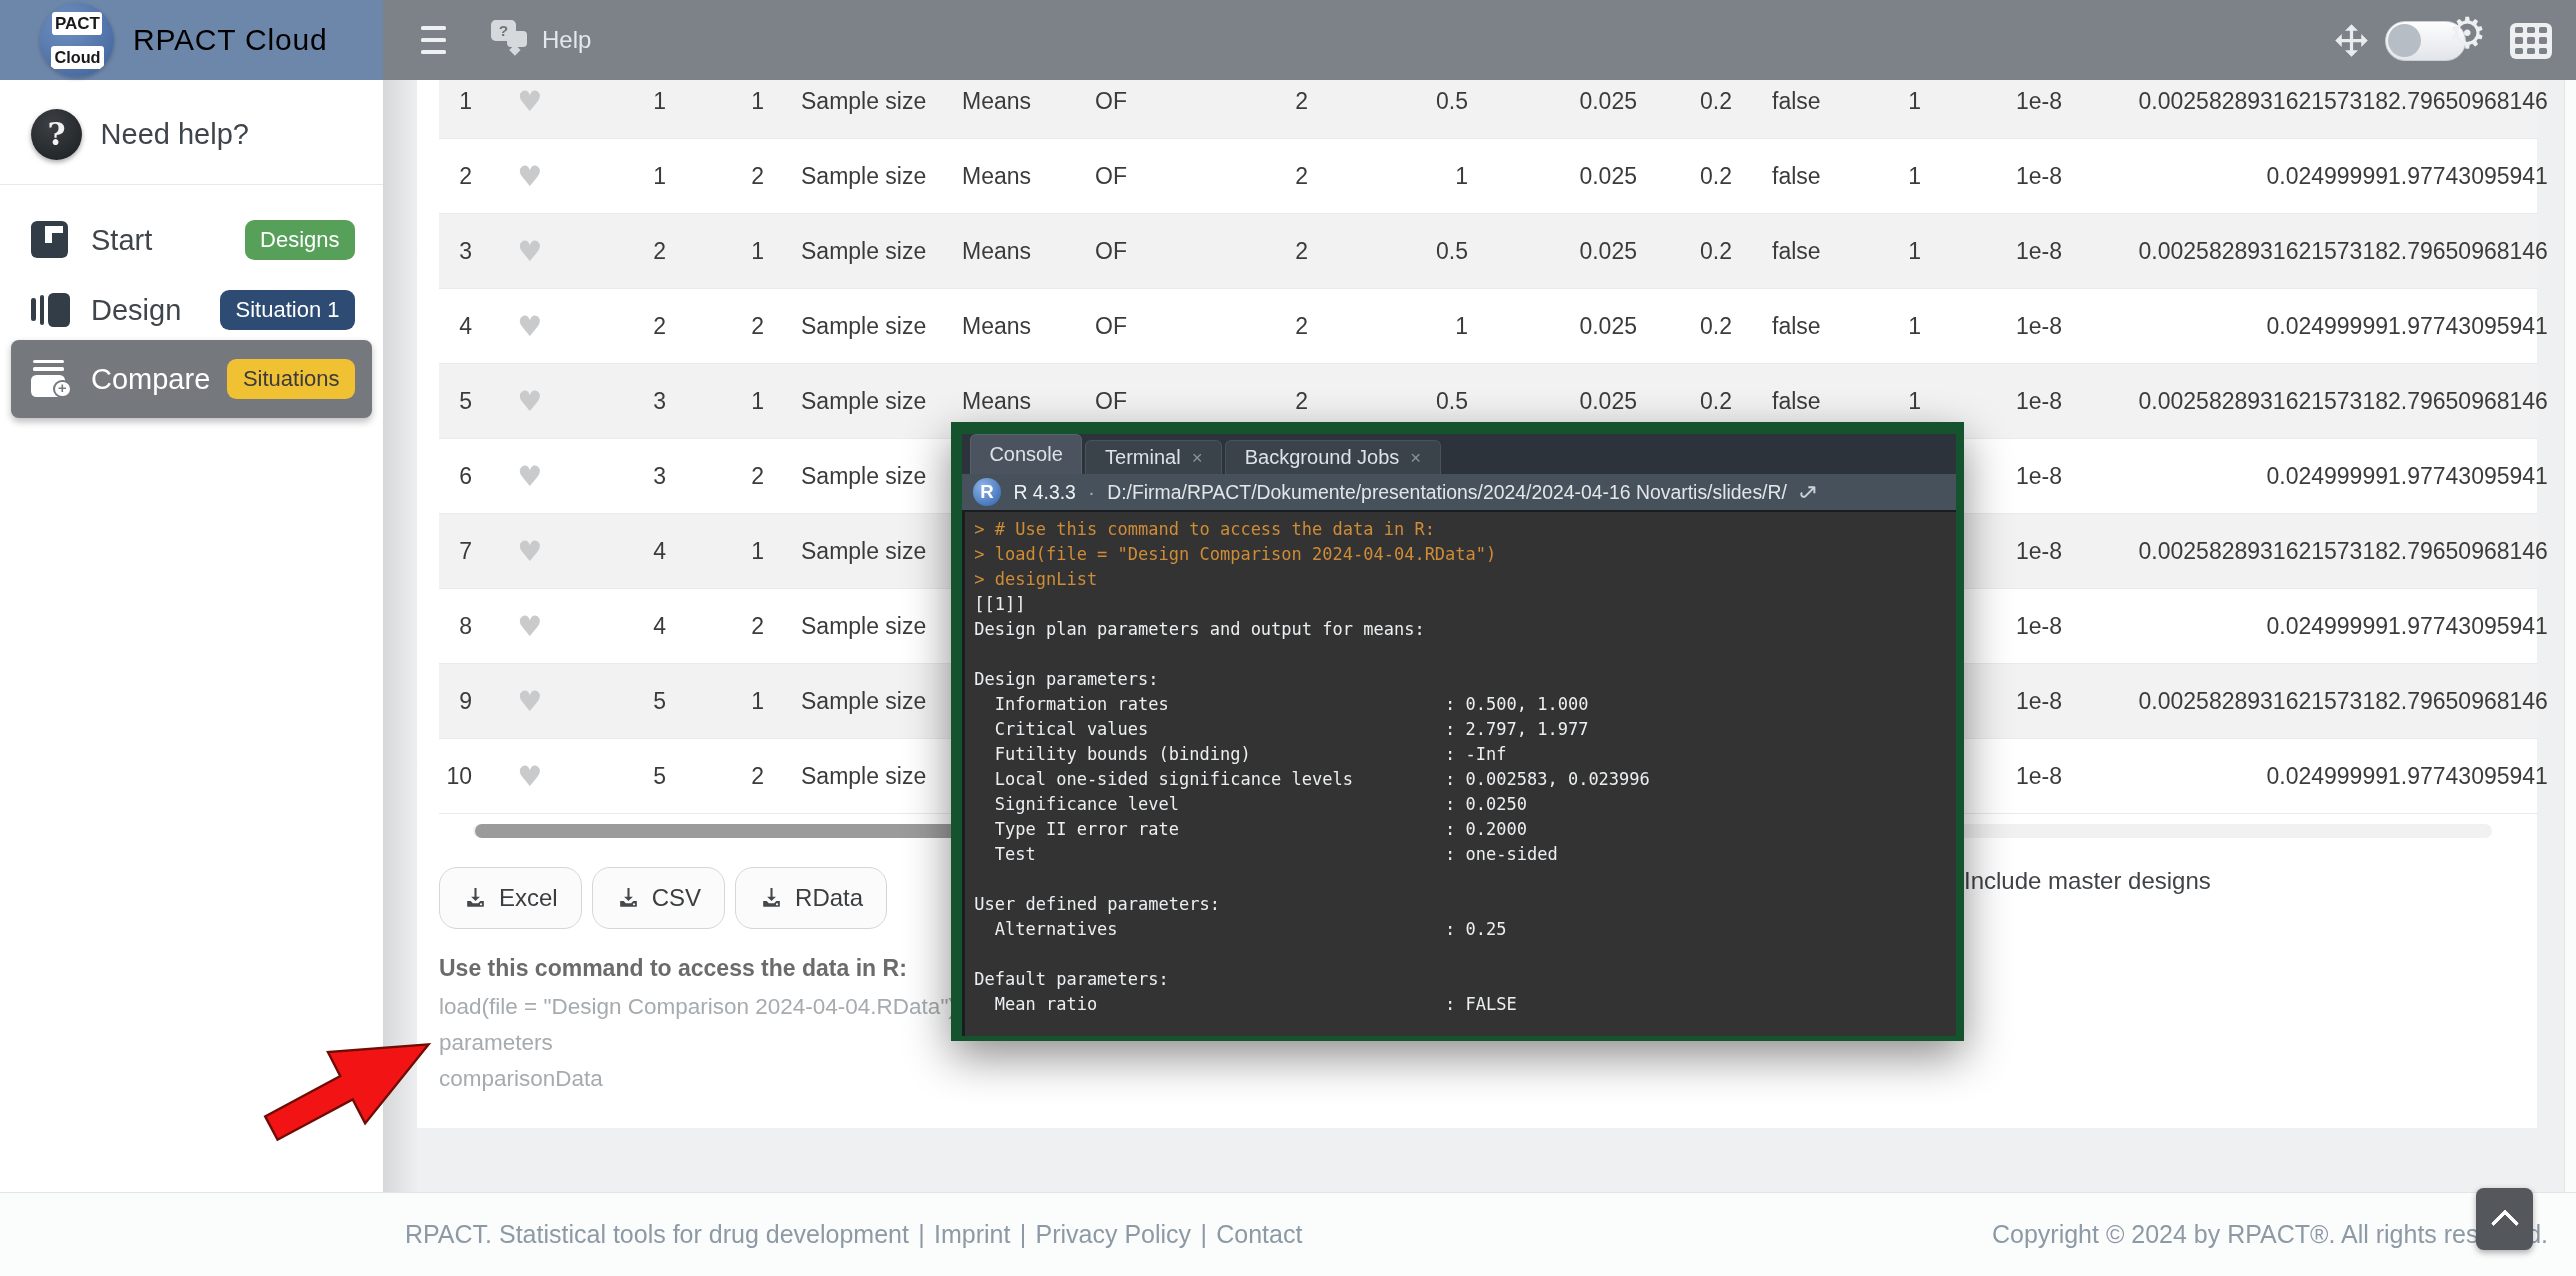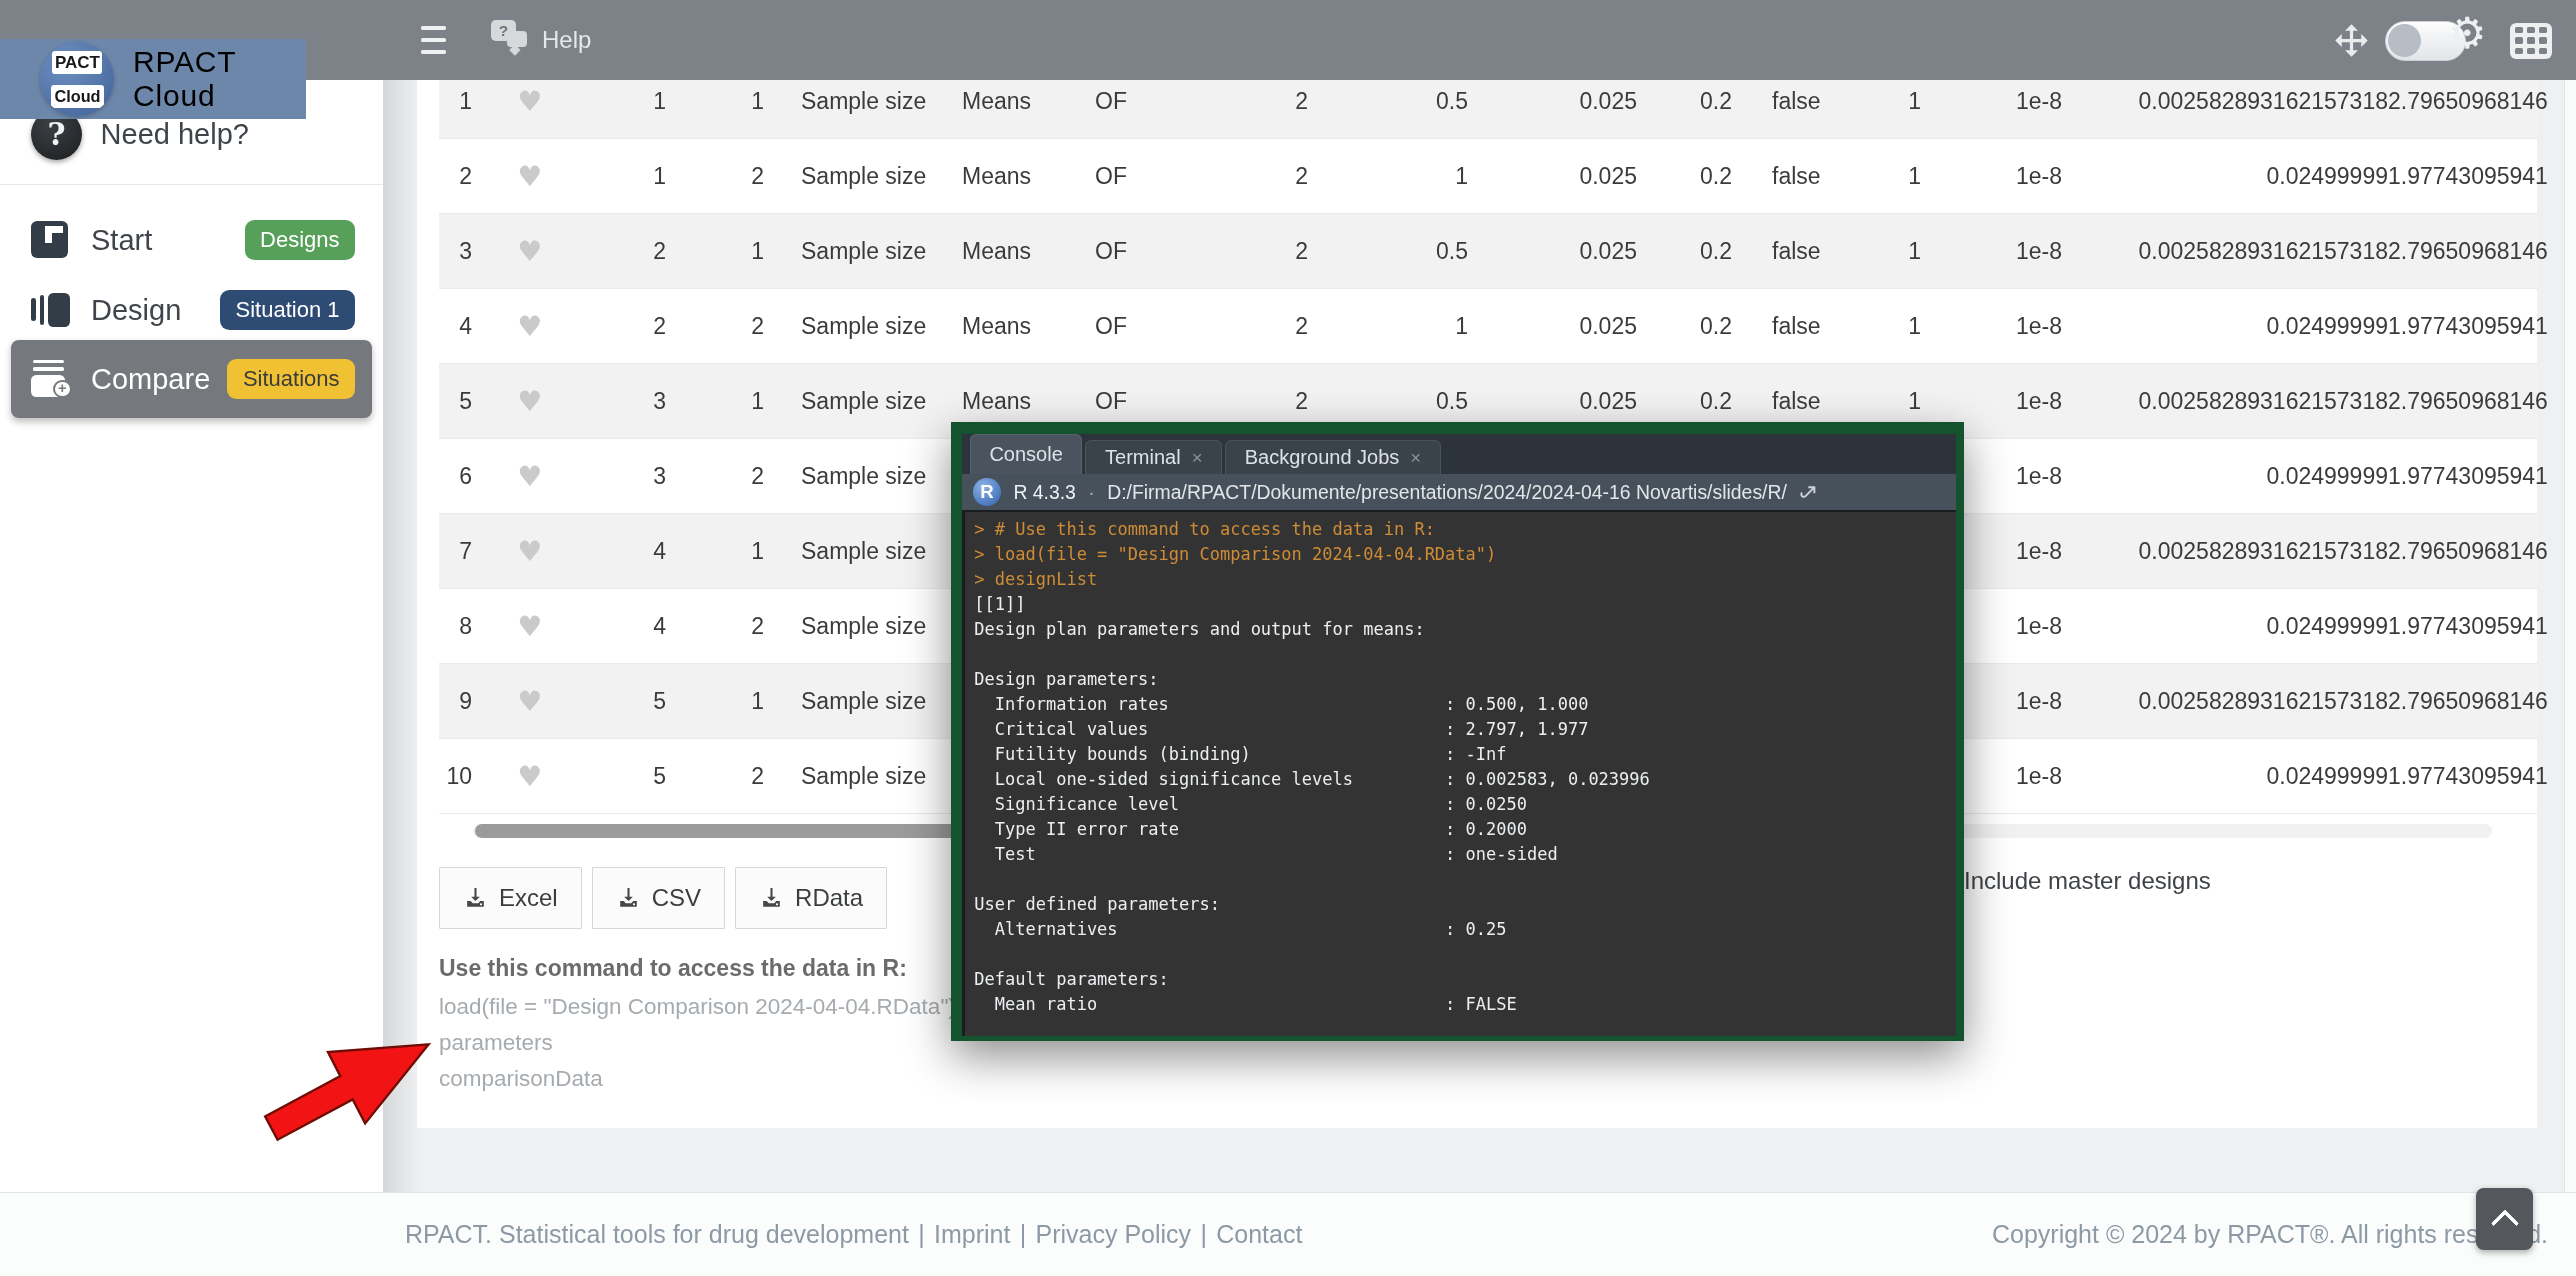--- a/index.html
+++ b/index.html
@@ -1,21 +1,21 @@
 <!DOCTYPE html>
 <html style="font-size:12.4px"><head>
 <meta charset="utf-8">
 <style>
   html,body{margin:0;padding:0;width:2576px;height:1277px;overflow:hidden;
     font-family:"Liberation Sans",sans-serif;background:#eef0f1;position:relative;}
   *{box-sizing:border-box;}
 
   
   .navbar{position:absolute;left:0;top:0;width:2576px;height:80px;background:#7d8288;z-index:50;}
-  .navbar-left{position:absolute;left:0;top:0;width:306px;height:80px;background:#6d87ab;display:flex;align-items:center;margin-top:39px;}
+  .navbar-left{position:absolute;left:0;top:0;width:383px;height:80px;background:#6d87ab;display:flex;align-items:center;}
   .logo{position:absolute;left:40px;top:3.1px;width:74px;height:74px;border-radius:50%;
     background:radial-gradient(circle at 35% 30%,#6d8fc0,#3f6198);overflow:hidden;box-shadow:0 1.6px 4.7px rgba(0,0,0,.25);}
   .logo .band{position:absolute;left:12.4px;top:9.3px;width:50px;height:23px;background:#fff;border-radius:3.1px;
     display:flex;align-items:center;justify-content:center;font-weight:bold;font-size:17px;color:#17191b;}
   .logo .band2{position:absolute;left:11px;top:43px;width:53px;height:23px;background:#fff;border-radius:3.1px;
     display:flex;align-items:center;justify-content:center;font-weight:bold;font-size:16.3px;color:#17191b;}
   .brand{margin-left:133px;font-size:30px;color:#000000;letter-spacing:0.8px;}
   .hamburger{position:absolute;left:421px;top:26px;width:26px;height:28px;display:flex;flex-direction:column;justify-content:space-between;cursor:pointer;}
   .hamburger i{display:block;width:25px;height:3.9px;background:#eef0f2;border-radius:1.6px;}
   .help-wrap{position:absolute;left:491px;top:20px;display:flex;align-items:center;gap:11px;cursor:pointer;}
@@ -85,21 +85,21 @@
   
   .hscroll-track{position:absolute;left:473px;top:824px;width:2019px;height:14px;background:#f1f1f1;border-radius:7px;z-index:6;}
   .hscroll-thumb{position:absolute;left:1.6px;top:0;width:1186px;height:14px;background:#9b9b9b;border-radius:7px;cursor:grab;}
   .hs-arrow{position:absolute;top:823px;width:0;height:0;border-style:solid;cursor:pointer;}
   .hs-left{left:451px;border-width:8.5px 13px 8.5px 0;border-color:transparent #707070 transparent transparent;}
   .hs-right{left:2495px;border-width:8.5px 0 8.5px 13px;border-color:transparent transparent transparent #707070;}
 
   
   .export{position:absolute;left:439px;top:867px;display:flex;gap:10px;z-index:6;}
   .btn{height:62px;padding:0 23px;display:flex;align-items:center;gap:11px;background:#fbfbfb;
-    border:1.6px solid #d6d6d6;border-radius:1px;font-size:24px;color:#3b3e40;cursor:pointer;}
+    border:1.6px solid #d6d6d6;border-radius:18px;font-size:24px;color:#3b3e40;cursor:pointer;}
   .btn svg{width:25px;height:25px;}
 
   .include-label{position:absolute;left:1964px;top:867px;font-size:24px;color:#3f4347;z-index:6;cursor:pointer;}
 
   
   .r-access{position:absolute;left:439px;top:955px;z-index:6;}
   .r-access .head{font-size:23px;font-weight:bold;color:#6b6b6b;margin-bottom:12.4px;}
   .r-access .code{font-size:22.5px;color:#a6abaf;margin-bottom:10px;}
 
   

